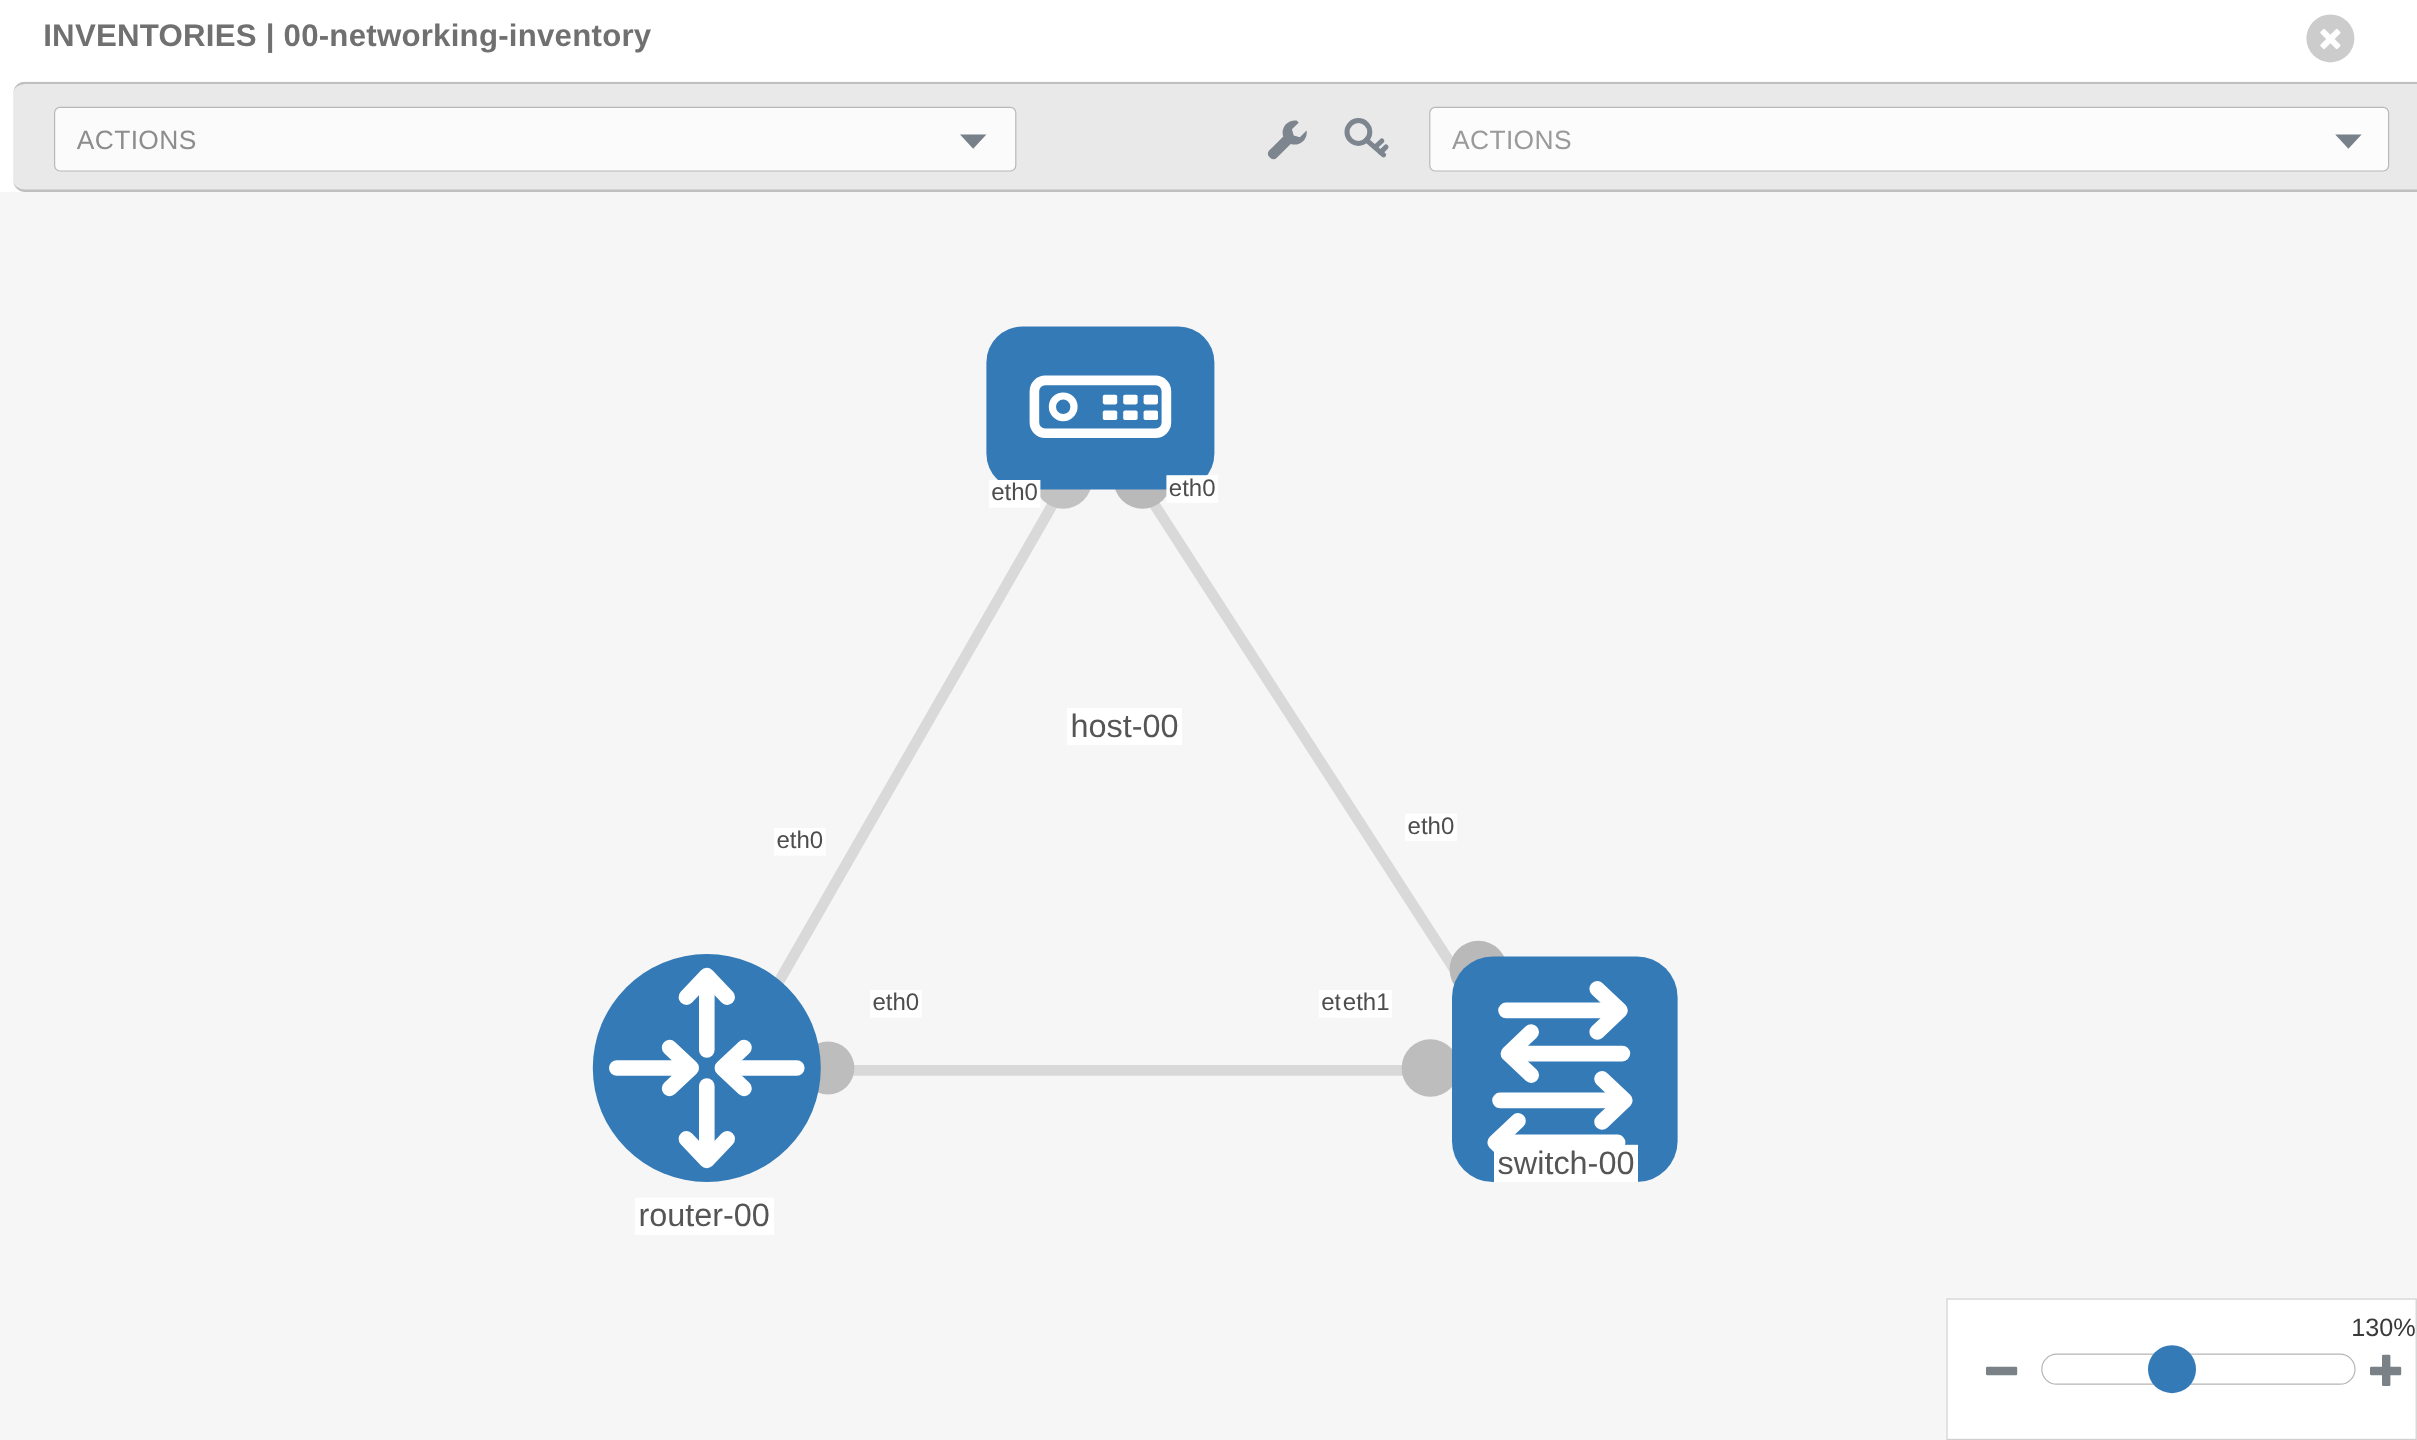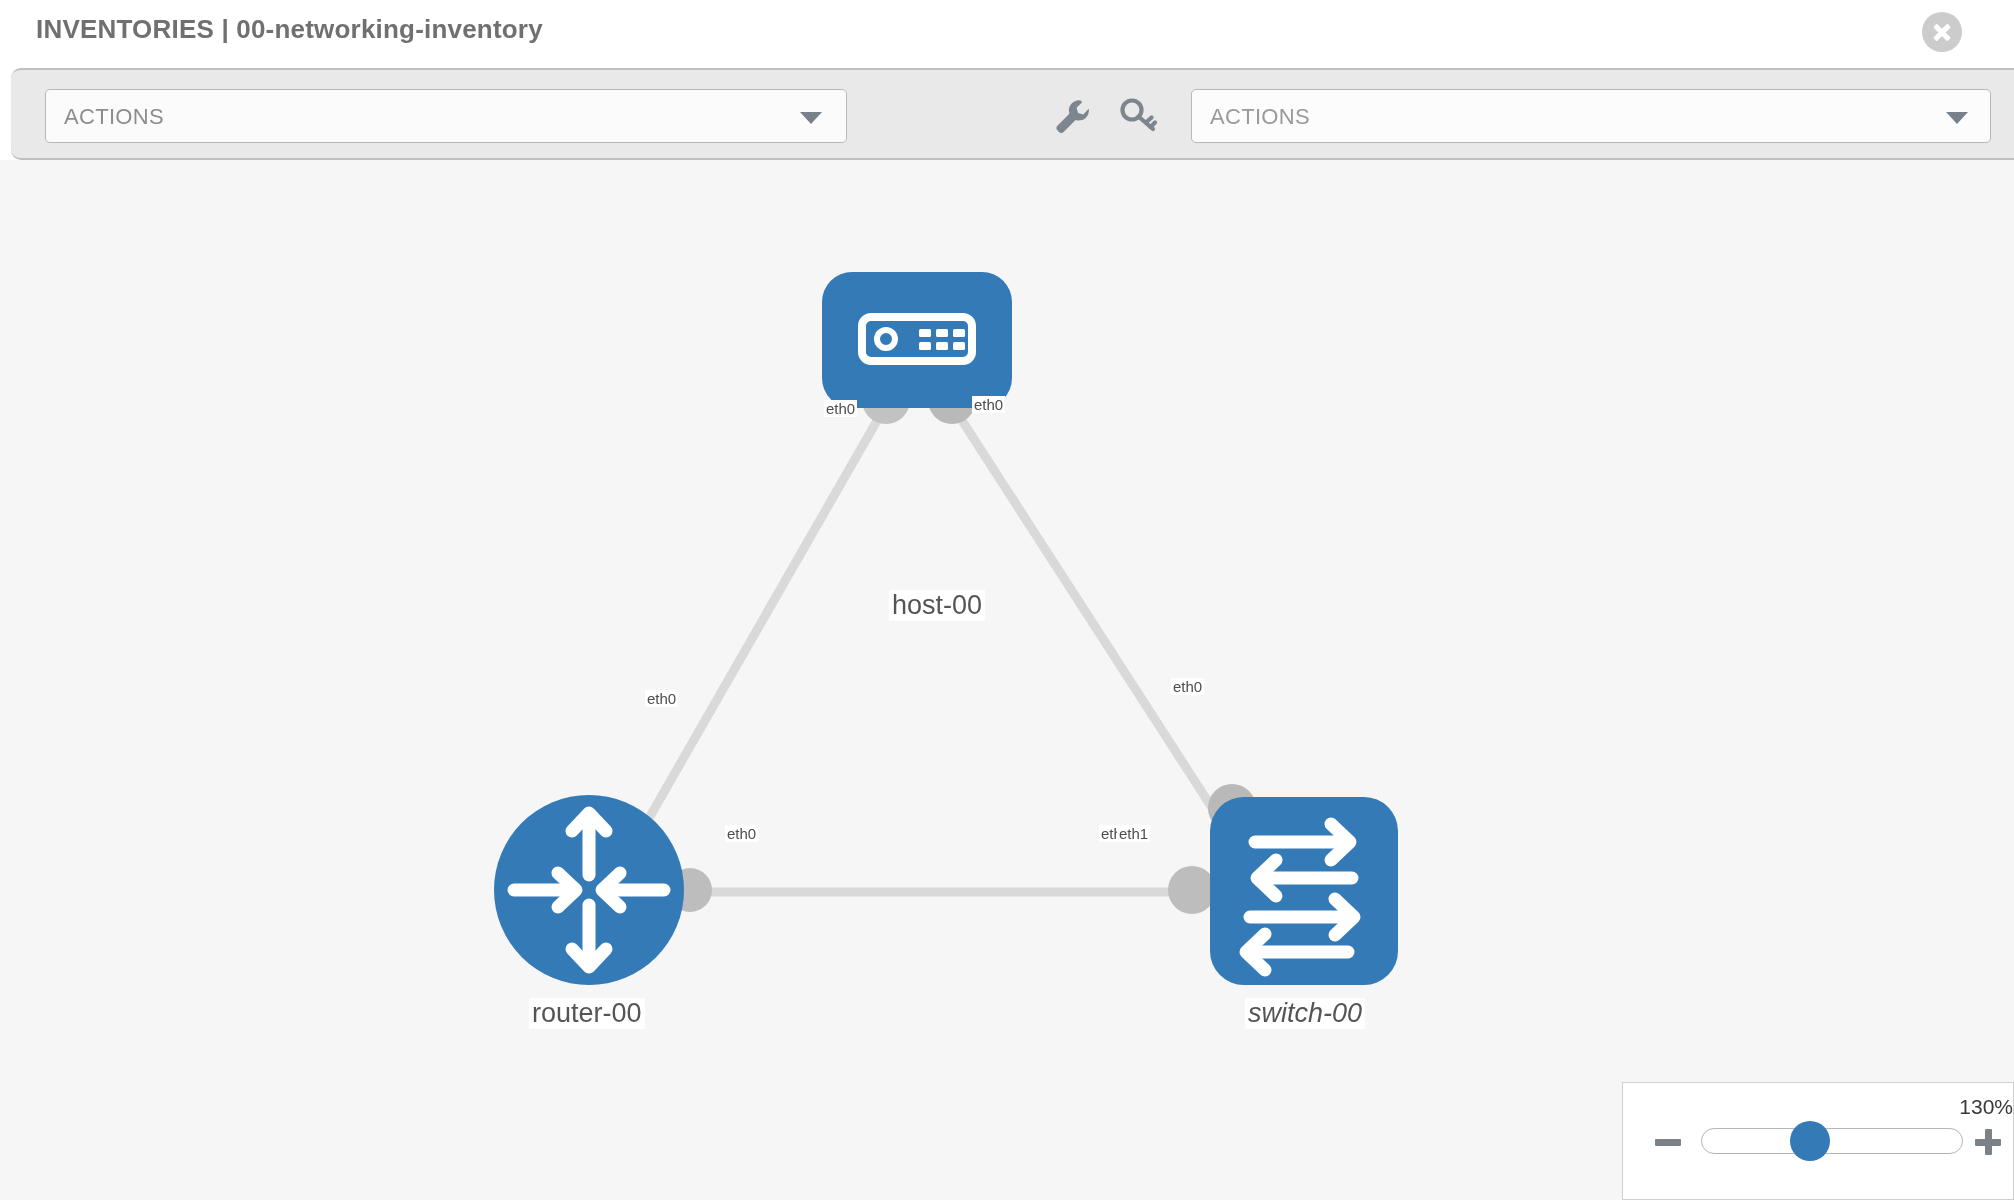--- a/index.html
+++ b/index.html
@@ -129,21 +129,21 @@
   .node-label {
     position: absolute;
     font-size: 27px;
     color: #555555;
     background: #ffffff;
     padding: 0 3px;
     white-space: nowrap;
   }
   .edge-label {
     position: absolute;
-    font-size: 15px;
+    font-size: 20px;
     color: #4d4d4d;
     background: #ffffff;
     padding: 0 2px;
     white-space: nowrap;
   }
 
   
   #zoom-widget {
     position: absolute;
     left: 1622px; top: 1082px;
@@ -310,21 +310,21 @@
   <span class="edge-label" style="left:824px; top:240px;">eth0</span>
   <span class="edge-label" style="left:972px; top:236px;">eth0</span>
   <span class="edge-label" style="left:645px; top:530px;">eth0</span>
   <span class="edge-label" style="left:1171px; top:518px;">eth0</span>
   <span class="edge-label" style="left:725px; top:665px;">eth0</span>
   <span class="edge-label" style="left:1099px; top:665px;">eth</span>
   <span class="edge-label" style="left:1117px; top:665px;">eth1</span>
 
   <span class="node-label" style="left:869px; top:430px;margin-left:20px;">host-00</span>
   <span class="node-label" style="left:529px; top:838px;">router-00</span>
-  <span class="node-label" style="left:1245px; top:838px;font-style:italic;">switch-00</span>
+  <span class="node-label" style="left:1245px; top:794px;">switch-00</span>
 
 </div>
 
 <div id="zoom-widget">
   <div id="zoom-level">130%</div>
   <div id="zoom-minus"></div>
   <div id="zoom-track"></div>
   <div id="zoom-thumb"></div>
   <div id="zoom-plus"></div>
 </div>

